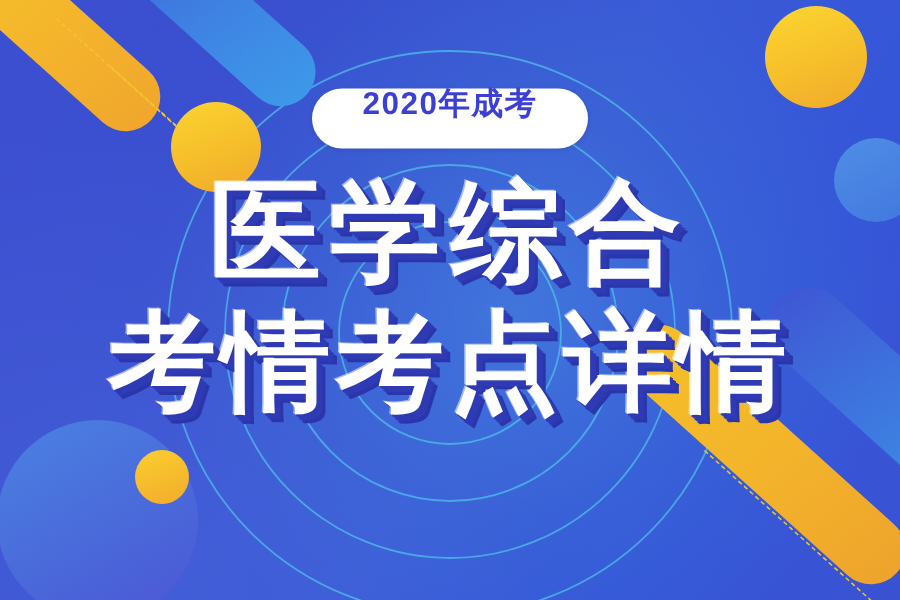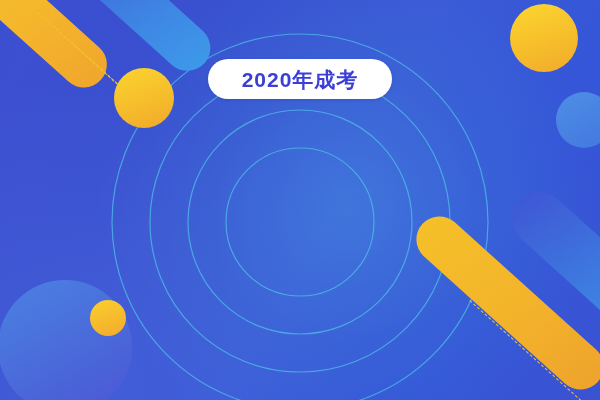--- a/index.html
+++ b/index.html
@@ -108,21 +108,21 @@
   
   .badge {
     position: absolute;
     left: 208px;
     top: 59px;
     width: 184px;
     height: 40px;
     background: #ffffff;
     border-radius: 20px;
     display: flex;
-    align-items: center;
+    align-items: flex-start;
     justify-content: center;
     box-shadow: 0 1px 3px rgba(20,35,110,0.18);
   }
   .badge-text {
     color: #3b3fd6;
     font-size: 21px;
     font-weight: bold;
     letter-spacing: 1px;
     line-height: 1;
     white-space: nowrap;
@@ -190,14 +190,18 @@
   <div class="circ circ-bl-yellow"></div>
 
   <div class="bar bar-br-blue"></div>
   <div class="bar bar-br-orange"></div>
   <div class="dash dash-br-1"></div>
 
   <div class="badge">
     <span class="badge-text">2020年成考</span>
   </div>
 
+  <div class="headline">
+    <span class="hl-line hl-1">医学综合</span>
+    <span class="hl-line hl-2">考情考点详情</span>
+  </div>
 
 </div>
 
 </body></html>

